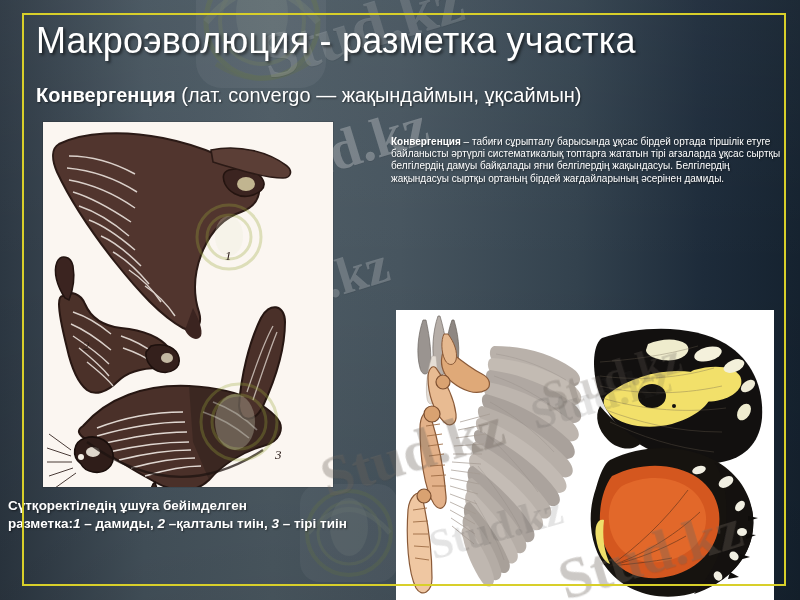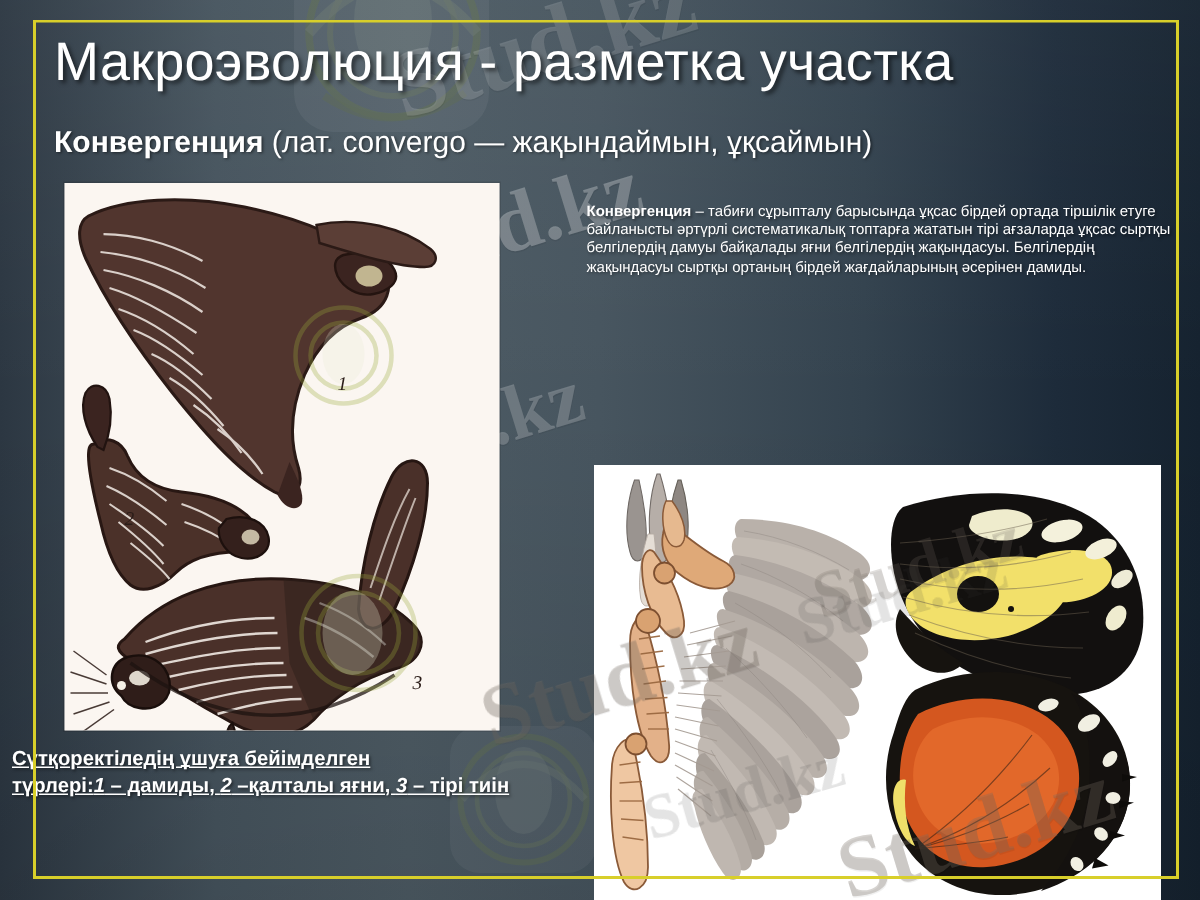--- a/index.html
+++ b/index.html
@@ -101,21 +101,20 @@
   .caption {
     position:absolute;
     left:8px; top:497px;
     width:370px;
     font-size:13.5px;
     line-height:1.32;
     font-weight:700;
     color:#ffffff;
     text-shadow:1px 1px 2px rgba(0,0,0,.5);
     z-index:5;
-    text-decoration:underline;
   }
   .caption i { font-style:italic; }
   .caption .num { font-style:italic; font-weight:700; }
 
   
   .pic {
     position:absolute;
     overflow:hidden;
     z-index:4;
     background:#fff;
@@ -461,18 +460,18 @@
       </g>
     </svg>
   </div>
 
   <div class="body-text">
     <b>Конвергенция</b><span> – табиғи сұрыпталу барысында ұқсас бірдей ортада тіршілік етуге байланысты әртүрлі систематикалық топтарға жататын тірі ағзаларда ұқсас сыртқы белгілердің дамуы байқалады яғни белгілердің жақындасуы. Белгілердің жақындасуы сыртқы ортаның бірдей жағдайларының әсерінен дамиды.</span>
   </div>
 
   <div class="caption">
     <span>Сүтқоректіледің ұшуға бейімделген</span><br>
-    <span>түрлері:</span><i class="num">1</i><span> – дамиды, </span><i class="num">2</i><span> –қалталы яғни, </span><i class="num">3</i><span> – тірі тиін</span>
+    <span>разметка:</span><i class="num">1</i><span> – дамиды, </span><i class="num">2</i><span> –қалталы тиін, </span><i class="num">3</i><span> – тірі тиін</span>
   </div>
 
   <div class="frame"></div>
 
 </div>
 
 </body></html>

